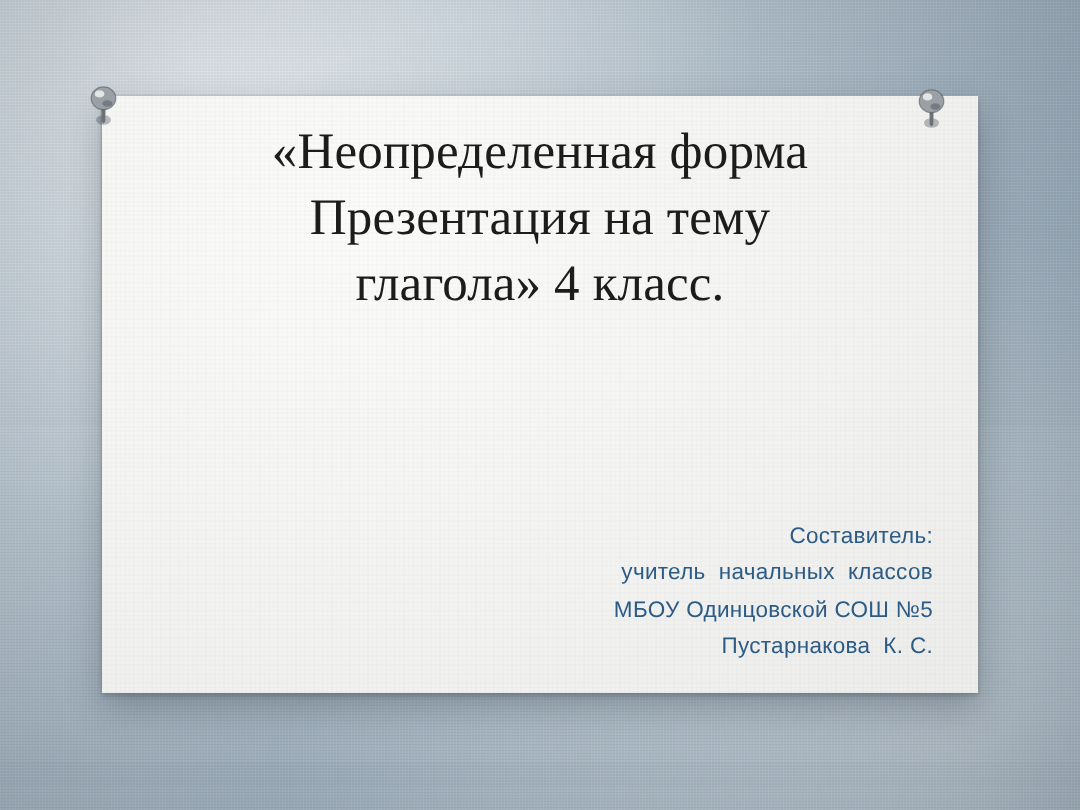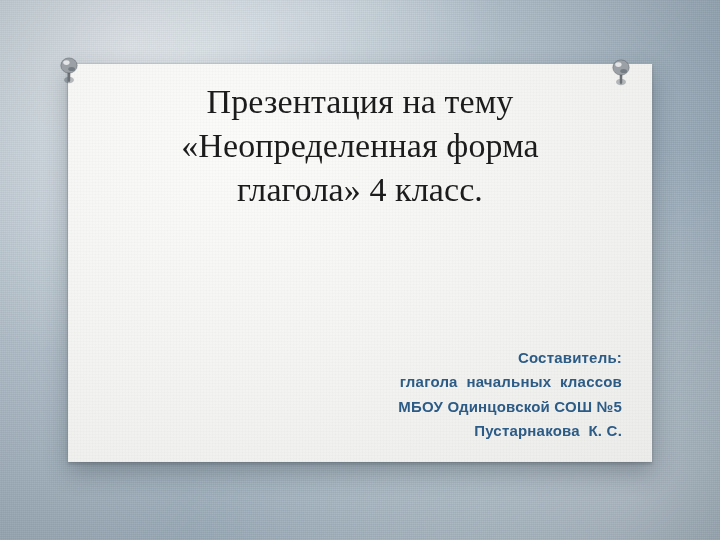--- a/index.html
+++ b/index.html
@@ -89,47 +89,47 @@
   }
 
   
   #author {
     position: absolute;
     right: 30px;
     top: 282px;
     width: 430px;
     text-align: right;
     font-family: "Liberation Sans", sans-serif;
-    font-weight: bold;
+    font-weight: normal;
     font-size: 15px;
     line-height: 1.62;
     color: #2c5b86;
     letter-spacing: 0.2px;
   }
   #author .line { white-space: pre; }
 </style>
 </head>
 <body>
 
 <div id="slide">
   <div class="texture"></div>
   <div class="vignette"></div>
 
   <div id="paper">
     <div class="paper-texture"></div>
 
     <div id="title">
+      <div>«Неопределенная форма</div>
       <div>Презентация на тему</div>
-      <div>«Неопределенная форма</div>
       <div>глагола» 4 класс.</div>
     </div>
 
     <div id="author">
       <div class="line">Составитель:</div>
-      <div class="line">глагола  начальных  классов</div>
+      <div class="line">учитель  начальных  классов</div>
       <div class="line">МБОУ Одинцовской СОШ №5</div>
       <div class="line">Пустарнакова  К. С.</div>
     </div>
   </div>
 
   <div class="pin pin-left">
     <svg width="26" height="30" viewBox="0 0 26 30">
       <ellipse cx="13" cy="24" rx="5" ry="3.2" fill="rgba(40,50,60,0.30)"></ellipse>
       <path d="M11.6 13 L14.4 13 L14.2 25 L13 26.5 L11.8 25 Z" fill="#6c7177"></path>
       <ellipse cx="13" cy="9.5" rx="8.2" ry="7.6" fill="#9aa0a6"></ellipse>

